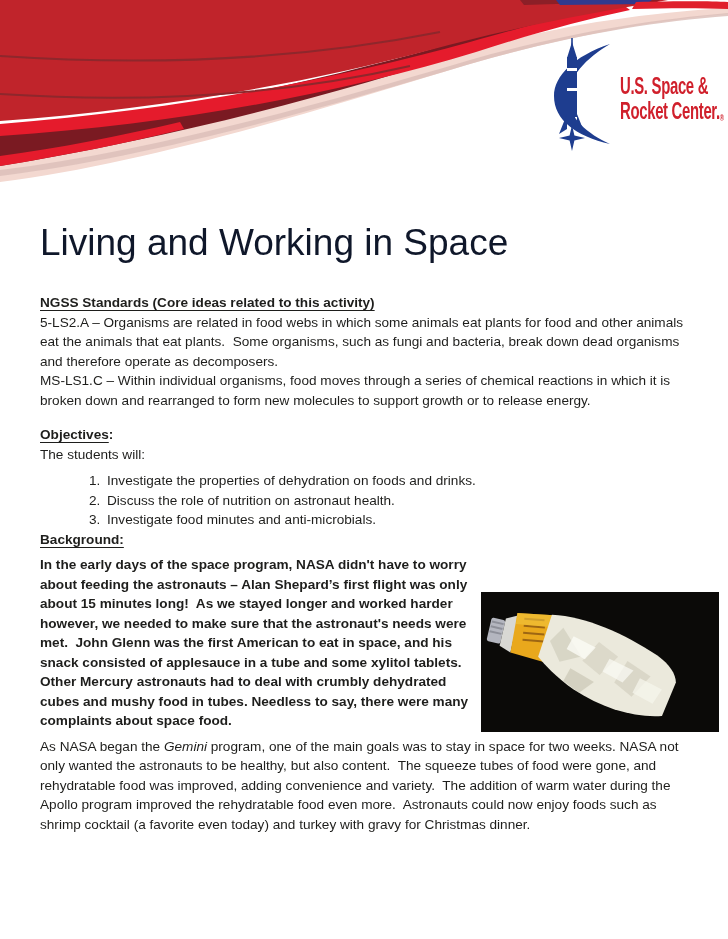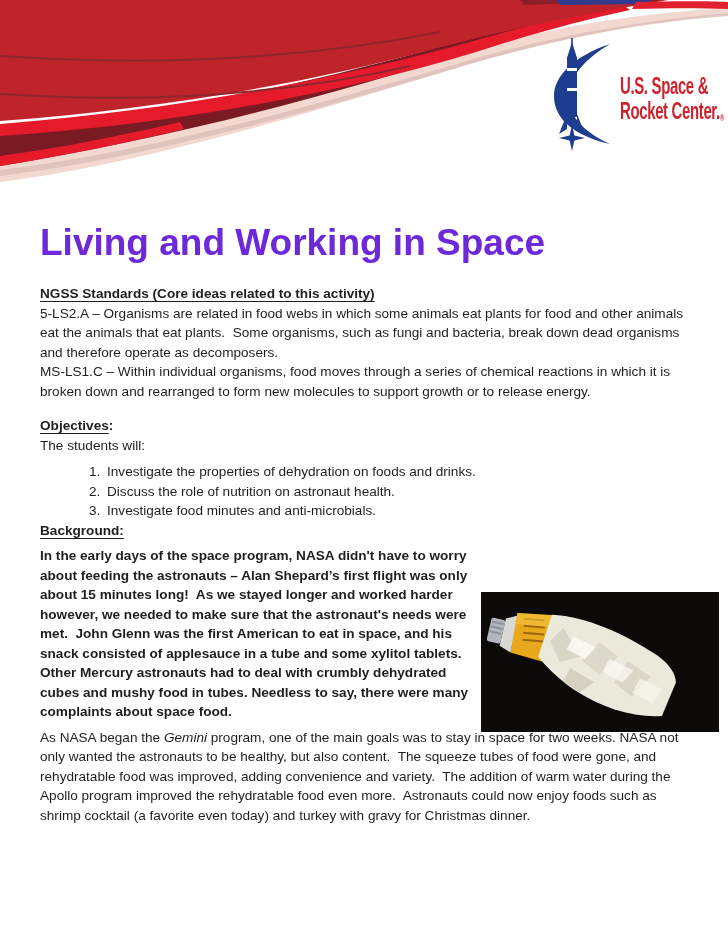--- a/index.html
+++ b/index.html
@@ -22,31 +22,31 @@
     font-weight:bold; font-size:24px; line-height:25px;
     letter-spacing:-0.5px; color:#d0202c; white-space:nowrap;
     transform:scaleX(0.62); transform-origin:left top;
   }
   .logo-text .reg { font-size:9px; font-weight:bold; vertical-align:-2px; }
 
   
   .content { position:absolute; left:40px; top:0; width:648px; }
   .title {
     margin-top:222px;
-    font-size:37px; line-height:42px; font-weight:700;
-    color:#6d28d9; letter-spacing:0;
+    font-size:37px; line-height:42px; font-weight:400;
+    color:#0f172a; letter-spacing:0;
   }
   .body-txt { font-size:13.6px; line-height:19.5px; }
   .para { white-space:pre-wrap; }
   .hu {
     font-weight:bold; text-decoration:underline;
     text-decoration-thickness:1.3px; text-underline-offset:2.5px;
   }
   .b { font-weight:bold; }
-  .sec-ngss { margin-top:20px; }
+  .sec-ngss { margin-top:29px; }
   .sec-obj  { margin-top:15px; }
   .obj-list { margin:7px 0 0 0; padding-left:64px; }
   .obj-list li { padding-left:3px; }
   .sec-bg-head { }
   .bg-para { margin-top:6px; width:430px;font-weight:bold; }
   .bg-para2 { margin-top:6px; width:648px; }
   .bg-para2 em { font-style:italic; }
 
   
   .photo { position:absolute; left:481px; top:592px; width:238px; height:140px; }

